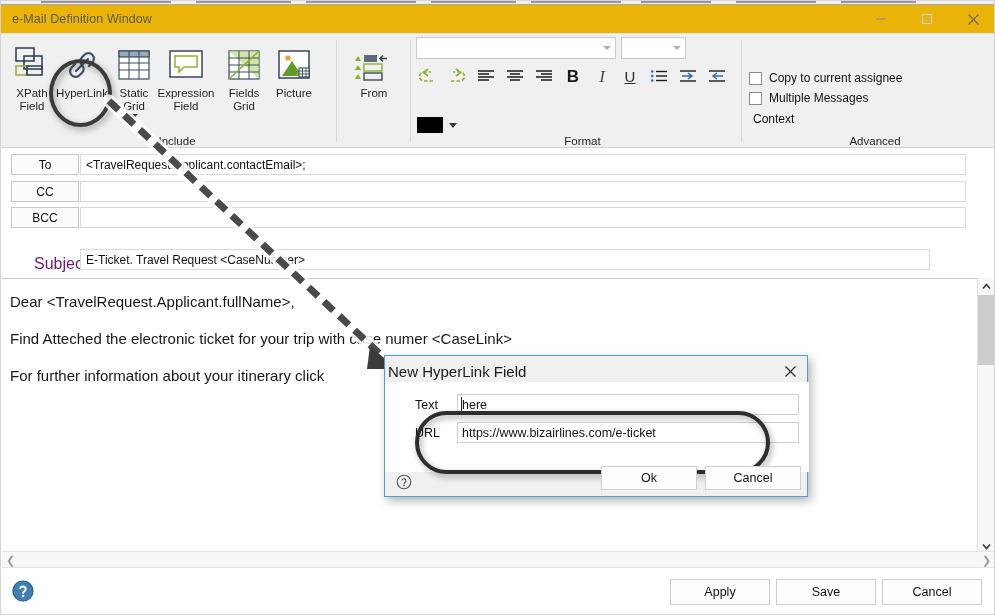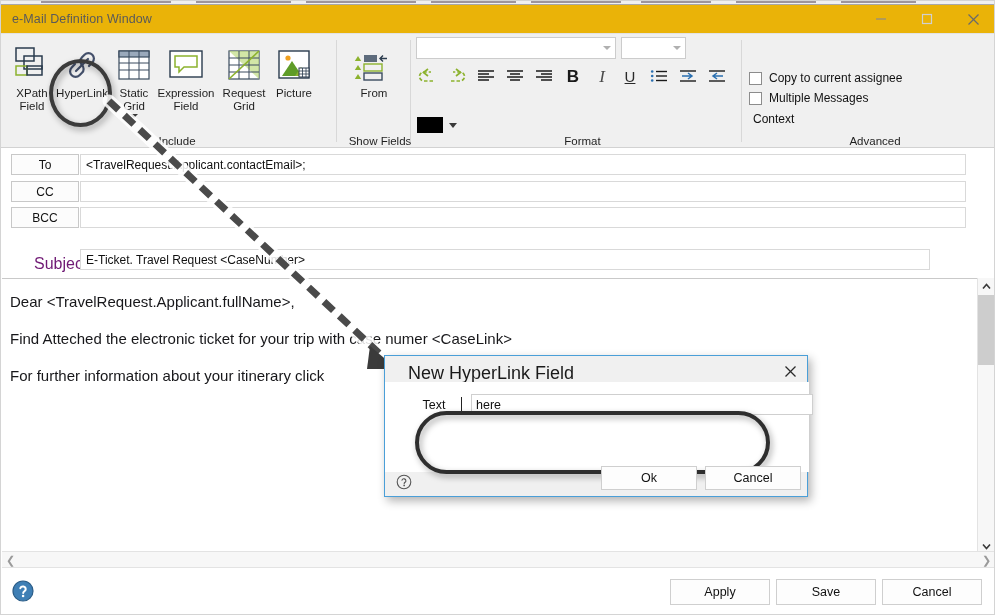--- a/index.html
+++ b/index.html
@@ -185,29 +185,29 @@
   .annot-arrow { position: absolute; left: 0; top: 0; width: 995px; height: 615px; pointer-events: none; }
 
   
   .dialog {
     position: absolute; left: 383px; top: 354px; width: 424px; height: 142px;
     background: #f0f0f0;
     border: 1px solid #4a9fd8;
     box-shadow: 3px 4px 9px rgba(0,0,0,.30);
   }
   .dialog .dtitle {
-    position: absolute; left: 23px; top: 7px; font-size: 18px; color: #1a1a1a;
+    position: absolute; left: 3px; top: 7px; font-size: 15px; color: #1a1a1a;
   }
   .dialog .dclose {
     position: absolute; right: 4px; top: 4px; width: 26px; height: 22px;
     display: flex; align-items: center; justify-content: center;
   }
   .dialog .dbody { position: absolute; left: 0; top: 26px; width: 424px; height: 90px; background: #ffffff; }
   .drow { position: absolute; display: flex; align-items: center; }
-  .drow .dlbl { font-size: 12.5px; color: #111; width: 38px; text-align: center; margin-right: 18px; }
+  .drow .dlbl { font-size: 12.5px; color: #111; width: 38px; text-align: left; margin-right: 4px; }
   .drow .dinp {
     height: 21px; background: #fff; border: 1px solid #cfcfcf;
     display: flex; align-items: center; font-size: 12.5px; color: #111;
     padding-left: 4px; white-space: nowrap; overflow: hidden;
   }
   .dcaret {
     position: absolute; width: 1px; height: 14px; background: #222;
   }
   .rounded-hl {
     position: absolute; left: 30px; top: 29px; width: 355px; height: 63px;
@@ -332,21 +332,21 @@
           <path d="M3 6 L33 6 L33 34 Z" fill="#c3dd8a" opacity=".75"></path>
           <line x1="3" y1="13" x2="33" y2="13" stroke="#3a4b5e" stroke-width="1"></line>
           <line x1="3" y1="20" x2="33" y2="20" stroke="#3a4b5e" stroke-width="1"></line>
           <line x1="3" y1="27" x2="33" y2="27" stroke="#3a4b5e" stroke-width="1"></line>
           <line x1="13" y1="6" x2="13" y2="34" stroke="#3a4b5e" stroke-width="1"></line>
           <line x1="23" y1="6" x2="23" y2="34" stroke="#3a4b5e" stroke-width="1"></line>
           <line x1="3" y1="34" x2="33" y2="6" stroke="#8cb22e" stroke-width="1.6"></line>
         </svg>
       </div>
       <div class="lbl">
-        <span>Request</span><br>
+        <span>Fields</span><br>
         <span>Grid</span>
       </div>
     </div>
 
     <div class="rbtn" style="left:265px;width:56px">
       <div class="ico">
         <svg width="38" height="40" viewBox="0 0 38 40">
           <rect x="4" y="6" width="30" height="27" fill="#ffffff" stroke="#2a3b4d" stroke-width="1.4"></rect>
           <circle cx="13" cy="13" r="2.6" fill="#f0a020"></circle>
           <path d="M7 31 L17 16 L27 31 Z" fill="#5f9c28"></path>
@@ -356,23 +356,20 @@
           <line x1="24" y1="29" x2="34" y2="29" stroke="#2a3b4d" stroke-width=".8"></line>
           <line x1="27.5" y1="23" x2="27.5" y2="32" stroke="#2a3b4d" stroke-width=".8"></line>
           <line x1="31" y1="23" x2="31" y2="32" stroke="#2a3b4d" stroke-width=".8"></line>
         </svg>
       </div>
       <div class="lbl">Picture</div>
     </div>
 
     <div class="gsep" style="left:335px"></div>
 
-    <div class="rgroup" style="left:336px;width:74px">
-      <div class="glabel">Show Fields</div>
-    </div>
     <div class="rbtn" style="left:345px;width:56px">
       <div class="ico">
         <svg width="42" height="34" viewBox="0 0 42 34">
           <g fill="#8cb22e">
               <path d="M5 5 l3.2 5 h-6.4 z"></path>
               <path d="M5 14 l3.2 5 h-6.4 z"></path>
               <path d="M5 23 l3.2 5 h-6.4 z"></path>
             </g>
           <rect x="11" y="4" width="13" height="7" fill="#5d6b7c"></rect>
           <rect x="11" y="13" width="18" height="7" fill="none" stroke="#8cb22e" stroke-width="1.4"></rect>
@@ -581,20 +578,24 @@
         </svg>
     </div>
 
     <div class="dbody">
       <div class="drow" style="left:30px;top:12px">
         <div class="dlbl">Text</div>
         <div class="dinp" style="width:342px">here</div>
       </div>
       <div class="dcaret" style="left:76px;top:15px"></div>
 
+      <div class="drow" style="left:30px;top:40px">
+        <div class="dlbl">URL</div>
+        <div class="dinp" style="width:342px">https://www.bizairlines.com/e-ticket</div>
+      </div>
 
       <div class="rounded-hl"></div>
     </div>
 
     <div class="dbtn" style="left:216px;top:110px">Ok</div>
     <div class="dbtn" style="left:320px;top:110px">Cancel</div>
 
     <div class="dhelp">
       <svg width="16" height="16" viewBox="0 0 16 16">
         <circle cx="8" cy="8" r="6.8" fill="none" stroke="#555" stroke-width="1.1"></circle>

